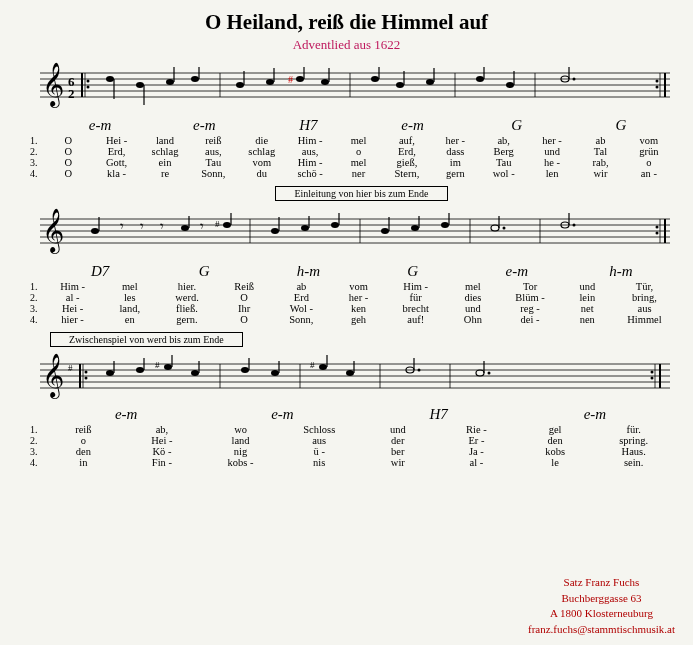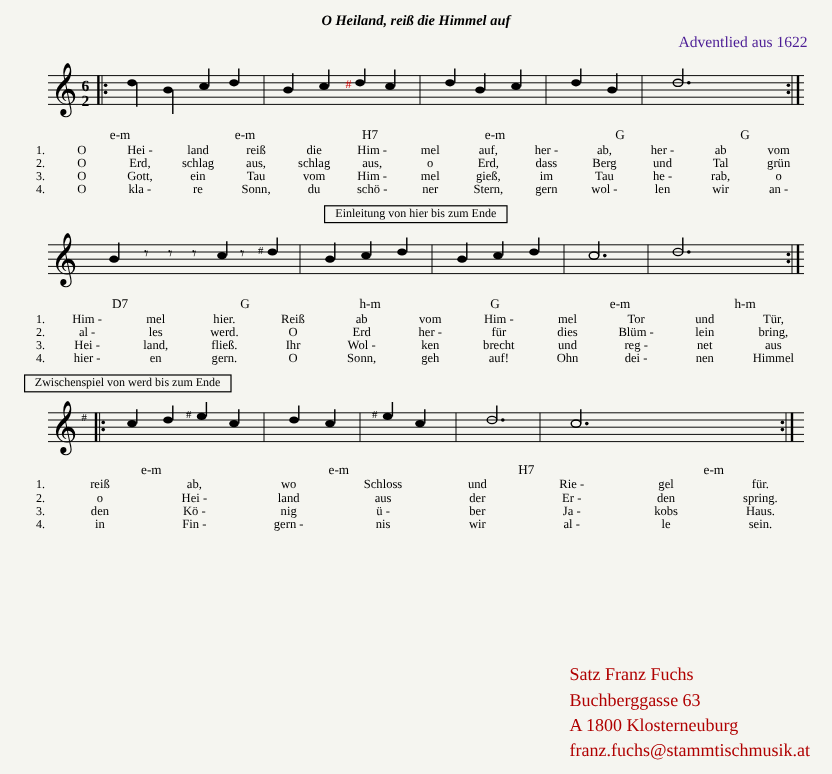--- a/index.html
+++ b/index.html
@@ -13,43 +13,43 @@
     }
     .page {
       width: 693px;
       height: 645px;
       background: #f5f5f0;
       padding: 10px 20px;
       position: relative;
     }
     .title {
       text-align: center;
-      font-size: 12px;
+      font-size: 21px;
       font-weight: bold;
-      font-style: italic;
       margin-bottom: 2px;
       color: #000;
     }
     .subtitle {
-      text-align: right;
+      text-align: center;
       font-size: 13px;
-      color: #4c1d95;
+      color: #be185d;
       margin-bottom: 4px;
     }
     .staff-section {
       margin-bottom: 4px;
       position: relative;
     }
     .staff-svg {
       display: block;
       width: 100%;
     }
     .chord-row {
       display: flex;
-      font-size: 11px;
+      font-size: 15px;
+      font-style: italic;
       color: #000;
       margin-bottom: 1px;
       padding-left: 28px;
     }
     .chord-item {
       flex: 1;
       text-align: center;
     }
     .lyrics-row {
       display: flex;
@@ -62,30 +62,31 @@
       width: 14px;
       font-size: 10px;
     }
     .lyric-item {
       flex: 1;
       text-align: center;
     }
     .section-label {
       border: 1px solid #000;
       font-size: 10px;
-      padding: 1px 8px;
+      padding: 1px 18px;
       display: inline-block;
       margin-bottom: 2px;
+      margin-left: 30px;
     }
     .footer {
       position: absolute;
       bottom: 8px;
       right: 18px;
-      text-align: left;
-      font-size: 15px;
+      text-align: center;
+      font-size: 11px;
       color: #b00000;
       line-height: 1.4;
     }
   </style>
 </head>
 <body>
 
 <div class="page">
   <div class="title">O Heiland, reiß die Himmel auf</div>
   <div class="subtitle">Adventlied aus 1622</div>
@@ -461,21 +462,21 @@
       <span class="lyric-item">ü -</span>
       <span class="lyric-item">ber</span>
       <span class="lyric-item">Ja -</span>
       <span class="lyric-item">kobs</span>
       <span class="lyric-item">Haus.</span>
     </div>
     <div class="lyrics-row">
       <span class="lyric-num">4.</span>
       <span class="lyric-item">in</span>
       <span class="lyric-item">Fin -</span>
-      <span class="lyric-item">gern -</span>
+      <span class="lyric-item">kobs -</span>
       <span class="lyric-item">nis</span>
       <span class="lyric-item">wir</span>
       <span class="lyric-item">al -</span>
       <span class="lyric-item">le</span>
       <span class="lyric-item">sein.</span>
     </div>
   </div>
 
   <div class="footer">
     <div>Satz Franz Fuchs</div>

